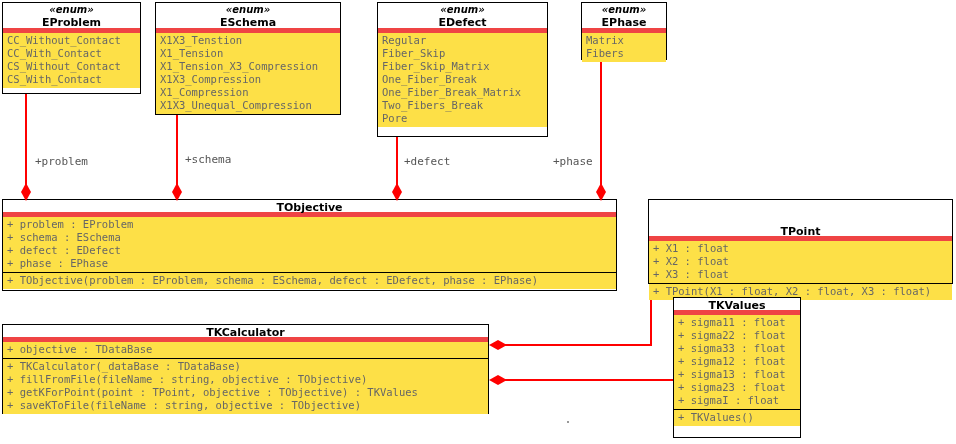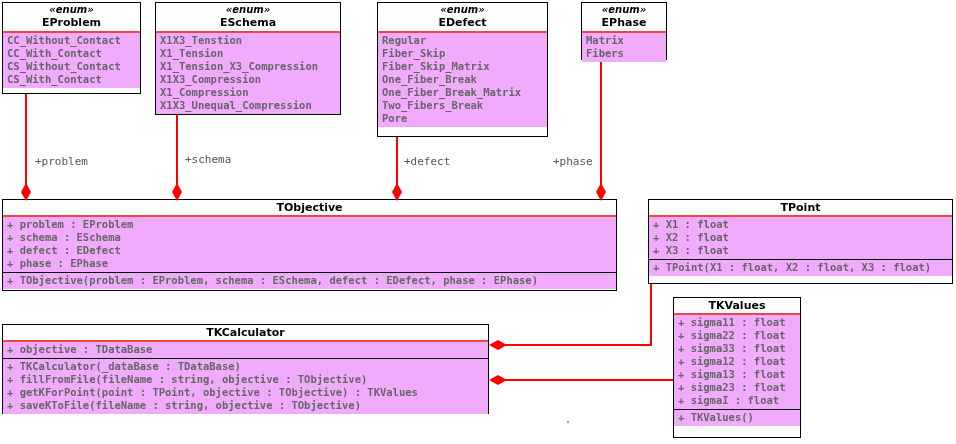--- a/index.html
+++ b/index.html
@@ -19,21 +19,21 @@
   
   .uml-box {
     position: absolute;
     box-sizing: border-box;
     border: 1px solid #000000;
     background: #ffffff;
     z-index: 5;
   }
   .uml-header {
     box-sizing: border-box;
-    border-bottom: 2px solid #ef4444;
+    border-bottom: 5px solid #ef4444;
     text-align: center;
     padding: 1px 4px 2px 4px;
     background: #ffffff;
   }
   .stereotype {
     display: block;
     font-family: "DejaVu Sans", "Liberation Sans", sans-serif;
     font-size: 10px;
     font-weight: bold;
     font-style: italic;
@@ -45,22 +45,21 @@
     display: block;
     font-family: "DejaVu Sans", "Liberation Sans", sans-serif;
     font-size: 11px;
     font-weight: bold;
     color: #000000;
     line-height: 13px;
   }
   .uml-compartment {
     box-sizing: border-box;
     padding: 1px 0 2px 0;
-    background: #f0abfc;
-    font-weight: bold;
+    background: #fde047;
   }
   .uml-compartment.divided {
     border-top: 1px solid #000000;
   }
   .member {
     display: block;
     font-family: "DejaVu Sans Mono", "Liberation Mono", monospace;
     font-size: 10.5px;
     line-height: 13px;
     color: #666666;
@@ -232,21 +231,21 @@
       <span class="member">+ schema : ESchema</span>
       <span class="member">+ defect : EDefect</span>
       <span class="member">+ phase : EPhase</span>
     </div>
     <div class="uml-compartment divided">
       <span class="member">+ TObjective(problem : EProblem, schema : ESchema, defect : EDefect, phase : EPhase)</span>
     </div>
   </div>
 
   <div class="uml-box" style="left:648px; top:199px; width:305px; height:85px;">
-    <div class="uml-header" style="height:17px;">
+    <div class="uml-header" style="height:17px;margin-top:24px;">
       <span class="classname">TPoint</span>
     </div>
     <div class="uml-compartment">
       <span class="member">+ X1 : float</span>
       <span class="member">+ X2 : float</span>
       <span class="member">+ X3 : float</span>
     </div>
     <div class="uml-compartment divided">
       <span class="member">+ TPoint(X1 : float, X2 : float, X3 : float)</span>
     </div>

